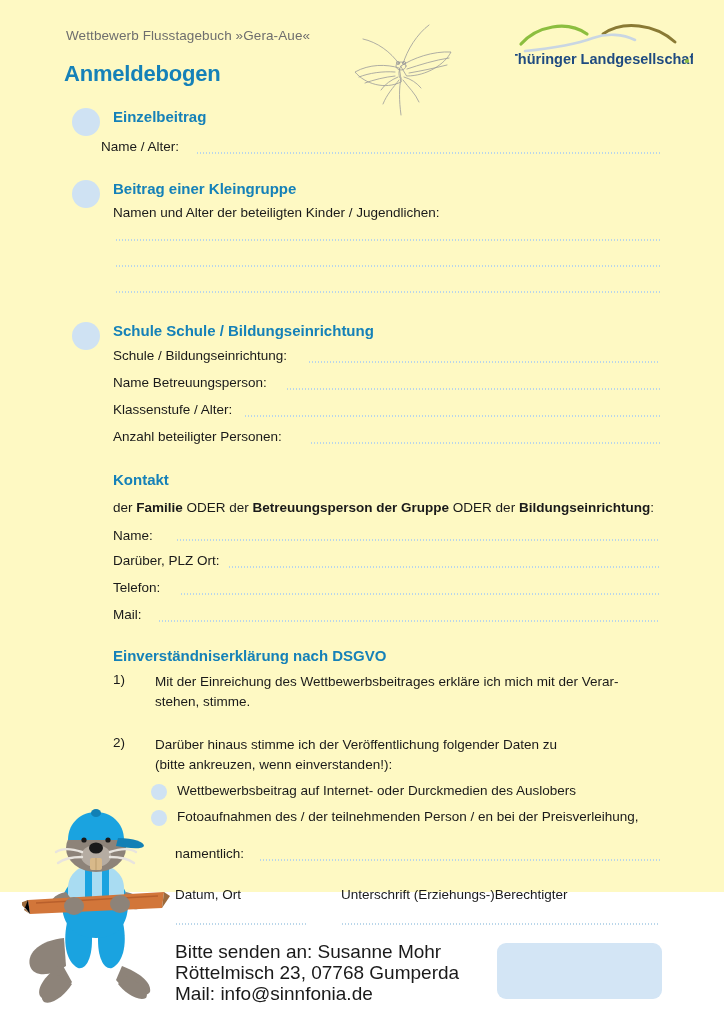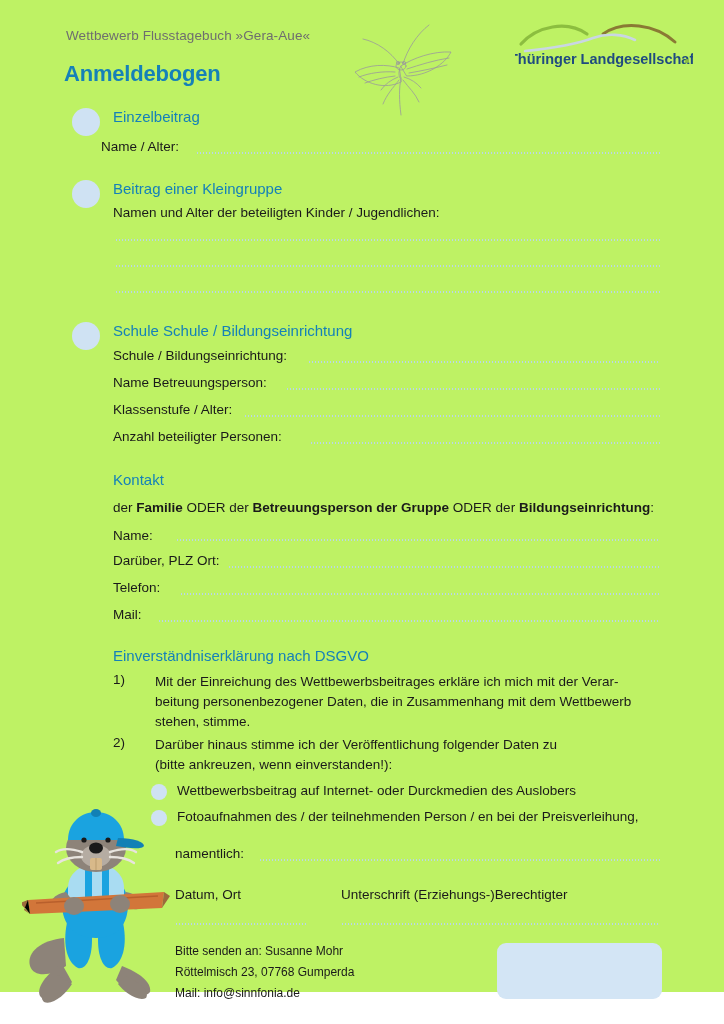--- a/index.html
+++ b/index.html
@@ -3,21 +3,21 @@
 <meta charset="utf-8">
 <style>
   * { margin:0; padding:0; box-sizing:border-box; }
   html, body {
     width:724px; height:1024px;
     background:#ffffff;
     font-family:"Liberation Sans", sans-serif;
     color:#1a1a1a;
     overflow:hidden;
   }
-  .page { position:relative; width:724px; height:992px; background:#bef264; }
+  .page { position:relative; width:724px; height:892px; background:#fef9c3; }
 
   
   .kicker {
     position:absolute; left:66px; top:28px;
     font-size:13.5px; color:#6e6e6e; letter-spacing:.1px;
   }
   .doc-title {
     position:absolute; left:64px; top:61px;
     font-size:22px; font-weight:700; color:#1581b8; letter-spacing:-.2px;
   }
@@ -27,21 +27,21 @@
 
   
   .logo { position:absolute; left:515px; top:18px; width:178px; height:52px; }
 
   
   .bullet {
     position:absolute; width:28px; height:28px; border-radius:50%;
     background:#cfe2f3;
   }
   .sec-head {
-    position:absolute; font-size:15px; font-weight:400; color:#1581b8;
+    position:absolute; font-size:15px; font-weight:700; color:#1581b8;
     white-space:nowrap;
   }
   .lbl {
     position:absolute; font-size:13.5px; color:#1a1a1a; white-space:nowrap;
   }
   .dots {
     position:absolute; height:2px;
     background-image:radial-gradient(circle, #b9d6ea 0 .8px, transparent .9px);
     background-size:3px 2px; background-repeat:repeat-x;
     background-position:0 center;
@@ -54,21 +54,21 @@
   .chk {
     position:absolute; width:16px; height:16px; border-radius:50%;
     background:#cfe2f3;
   }
   .chk-lbl { position:absolute; font-size:13.5px; color:#1a1a1a; white-space:nowrap; }
 
   .send-box {
     position:absolute; left:497px; top:943px; width:165px; height:56px;
     background:#d3e5f5; border-radius:9px;
   }
-  .sendto { position:absolute; left:175px; top:941px; font-size:12px; line-height:21px; }
+  .sendto { position:absolute; left:175px; top:941px; font-size:19px; line-height:21px; }
 
   
   .beaver { position:absolute; left:22px; top:800px; width:148px; height:210px; }
 </style>
 </head>
 <body>
 
 <div class="page">
 
   <div class="kicker">Wettbewerb Flusstagebuch »Gera-Aue«</div>
@@ -144,21 +144,20 @@
   <div class="dots" style="left:180px; top:593px; width:480px;"></div>
 
   <div class="lbl" style="left:113px; top:607px;">Mail:</div>
   <div class="dots" style="left:158px; top:620px; width:502px;"></div>
 
   <div class="sec-head" style="left:113px; top:647px;">Einverständniserklärung nach DSGVO</div>
 
   <div class="num" style="left:113px; top:672px;">1)</div>
   <div class="para" style="left:155px; top:672px; width:520px;">
     <div>Mit der Einreichung des Wettbewerbsbeitrages erkläre ich mich mit der Verar-</div>
-    <div>beitung personenbezogener Daten, die in Zusammenhang mit dem Wettbewerb</div>
     <div>stehen, stimme.</div>
   </div>
 
   <div class="num" style="left:113px; top:735px;">2)</div>
   <div class="para" style="left:155px; top:735px; width:520px;">
     <div>Darüber hinaus stimme ich der Veröffentlichung folgender Daten zu</div>
     <div>(bitte ankreuzen, wenn einverstanden!):</div>
   </div>
 
   <div class="chk" style="left:151px; top:784px;"></div>

